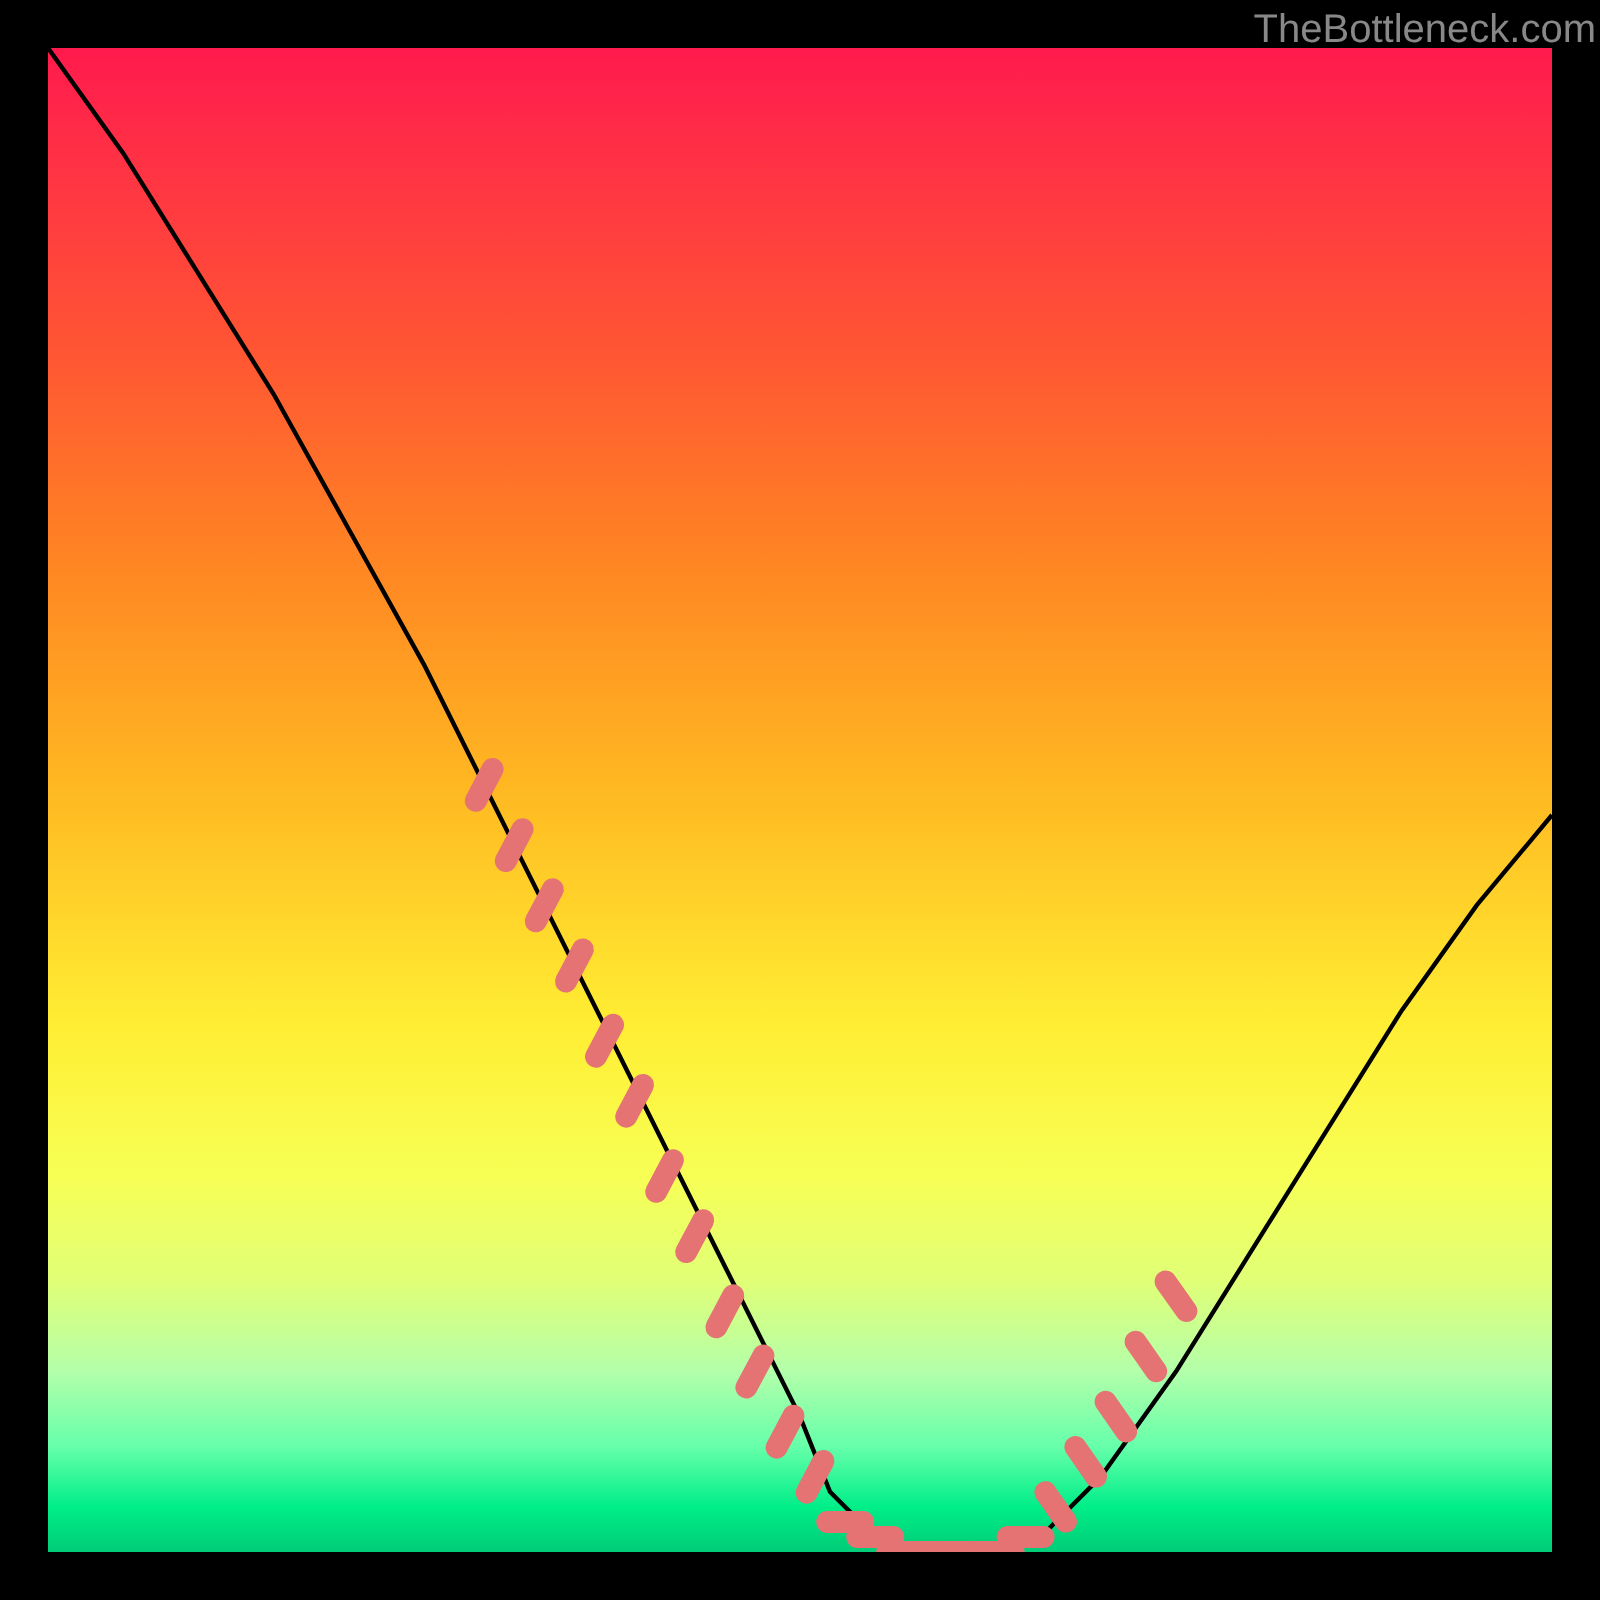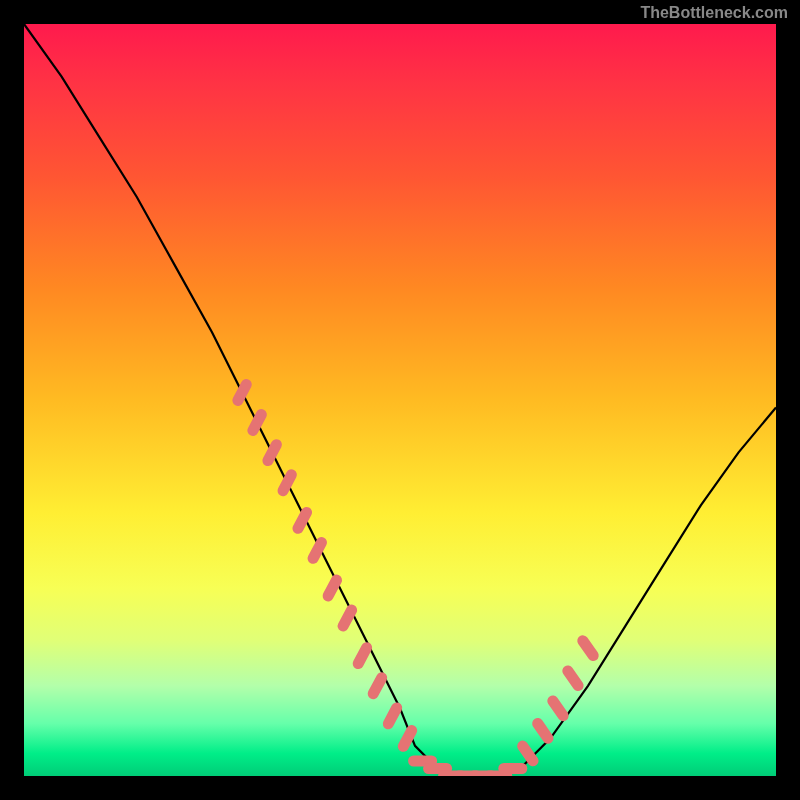--- a/index.html
+++ b/index.html
@@ -7,24 +7,24 @@
     padding: 0;
     width: 800px;
     height: 800px;
     background: #000;
     position: relative;
     font-family: Arial, sans-serif;
   }
   .watermark {
     position: absolute;
     top: 4px;
-    right: 12px;
+    right: 2px;
     color: #888;
-    font-size: 16px;
-    font-weight: bold;
+    font-size: 20px;
+    font-weight: normal;
     z-index: 10;
   }
   .plot-area {
     position: absolute;
     left: 24px;
     top: 24px;
     width: 752px;
     height: 752px;
     overflow: hidden;
   }

